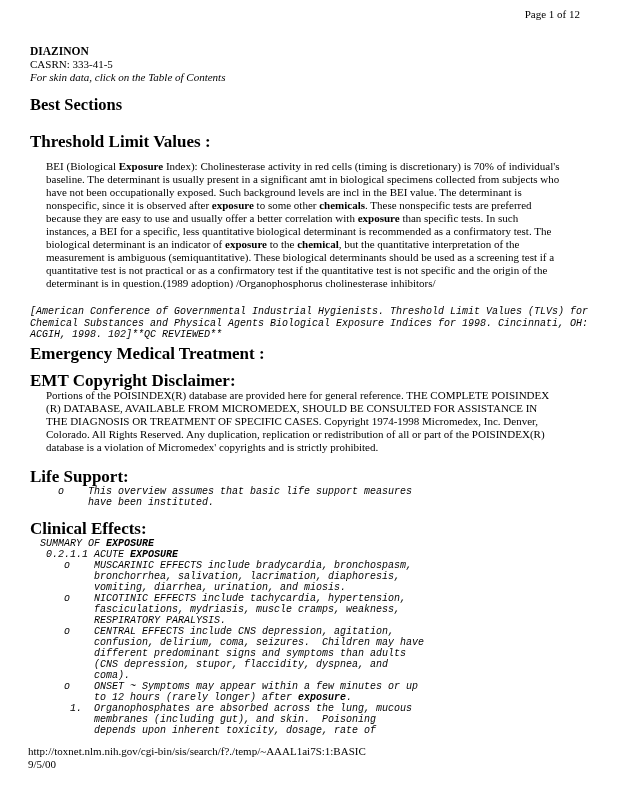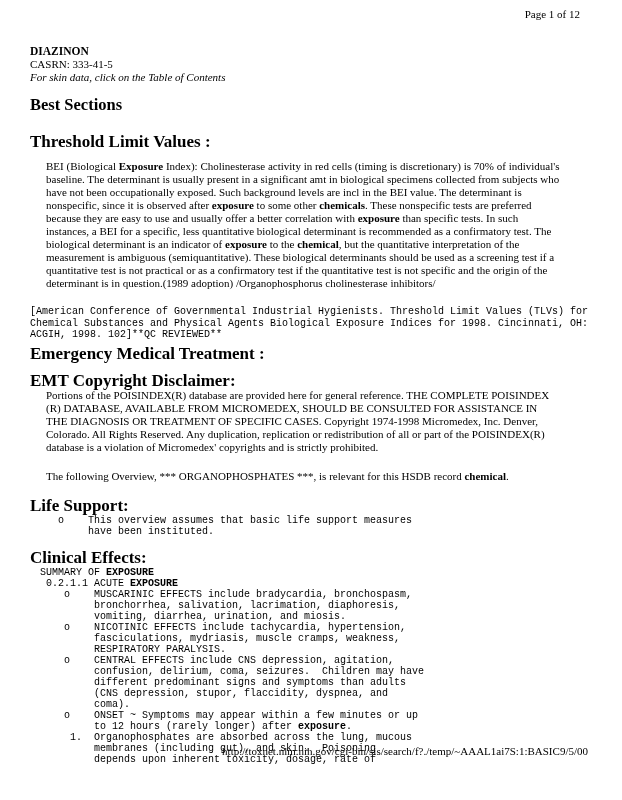--- a/index.html
+++ b/index.html
@@ -19,28 +19,28 @@
   .doc-title{margin-top:11px;font-size:16.5px;line-height:20px;font-weight:bold;}
   .h2{font-size:17px;line-height:13px;font-weight:bold;}
   .h2.gap-lg{margin-top:20px;}
   .h2.gap-md{margin-top:14px;}
   .h2.gap-sm{margin-top:6px;}
   .h2.gap-none{margin-top:1px;}
   .body{font-size:11px;line-height:13px;margin:16px;white-space:pre-wrap;}
   .body.gap{margin-top:12px;}
   .body.gap2{margin-top:2px;}
   .body.gap3{margin-top:11px;}
-  .mono{font-family:"Liberation Mono", monospace;font-size:10px;line-height:11px;margin:0;white-space:pre;}
+  .mono{font-family:"Liberation Mono", monospace;font-size:10px;line-height:11px;margin:0;white-space:pre;font-style:italic;}
   .citation{line-height:11.5px;margin-top:0;}
   .mono.indent{padding-left:10px;margin-top:3px;}
   .b{font-weight:bold;}
   .footer{
     position:absolute;top:745px;left:28px;right:34px;
-    display:flex;justify-content:flex-end;
-    font-size:11px;line-height:13px;
+    display:flex;justify-content:center;
+    font-size:11px;line-height:13px;flex-direction:column;
   }
 </style>
 </head>
 <body>
 
 <div class="paper">
 
   <div class="page-indicator">Page 1 of 12</div>
 
   <div class="chem-name">DIAZINON</div>
@@ -64,21 +64,20 @@
 Chemical Substances and Physical Agents Biological Exposure Indices for 1998. Cincinnati, OH:
 ACGIH, 1998. 102]**QC REVIEWED**</pre>
 
   <div class="h2 gap-sm">Emergency Medical Treatment :</div>
   <div class="h2 gap-md">EMT Copyright Disclaimer:</div>
   <div class="body gap2">Portions of the POISINDEX(R) database are provided here for general reference. THE COMPLETE POISINDEX
 (R) DATABASE, AVAILABLE FROM MICROMEDEX, SHOULD BE CONSULTED FOR ASSISTANCE IN
 THE DIAGNOSIS OR TREATMENT OF SPECIFIC CASES. Copyright 1974-1998 Micromedex, Inc. Denver,
 Colorado. All Rights Reserved. Any duplication, replication or redistribution of all or part of the POISINDEX(R)
 database is a violation of Micromedex' copyrights and is strictly prohibited.</div>
-  <div class="body gap3"><span>The following Overview, *** ORGANOPHOSPHATES ***, is relevant for this HSDB record </span><span class="b">chemical</span><span>.</span></div>
 
   <div class="h2 gap-none">Life Support:</div>
   <pre class="mono indent">   o    This overview assumes that basic life support measures
         have been instituted.</pre>
 
   <div class="h2 gap-md">Clinical Effects:</div>
   <pre class="mono indent"><span>SUMMARY OF </span><span class="b">EXPOSURE</span><span>
  0.2.1.1 ACUTE </span><span class="b">EXPOSURE</span><span>
     o    MUSCARINIC EFFECTS include bradycardia, bronchospasm,
          bronchorrhea, salivation, lacrimation, diaphoresis,

